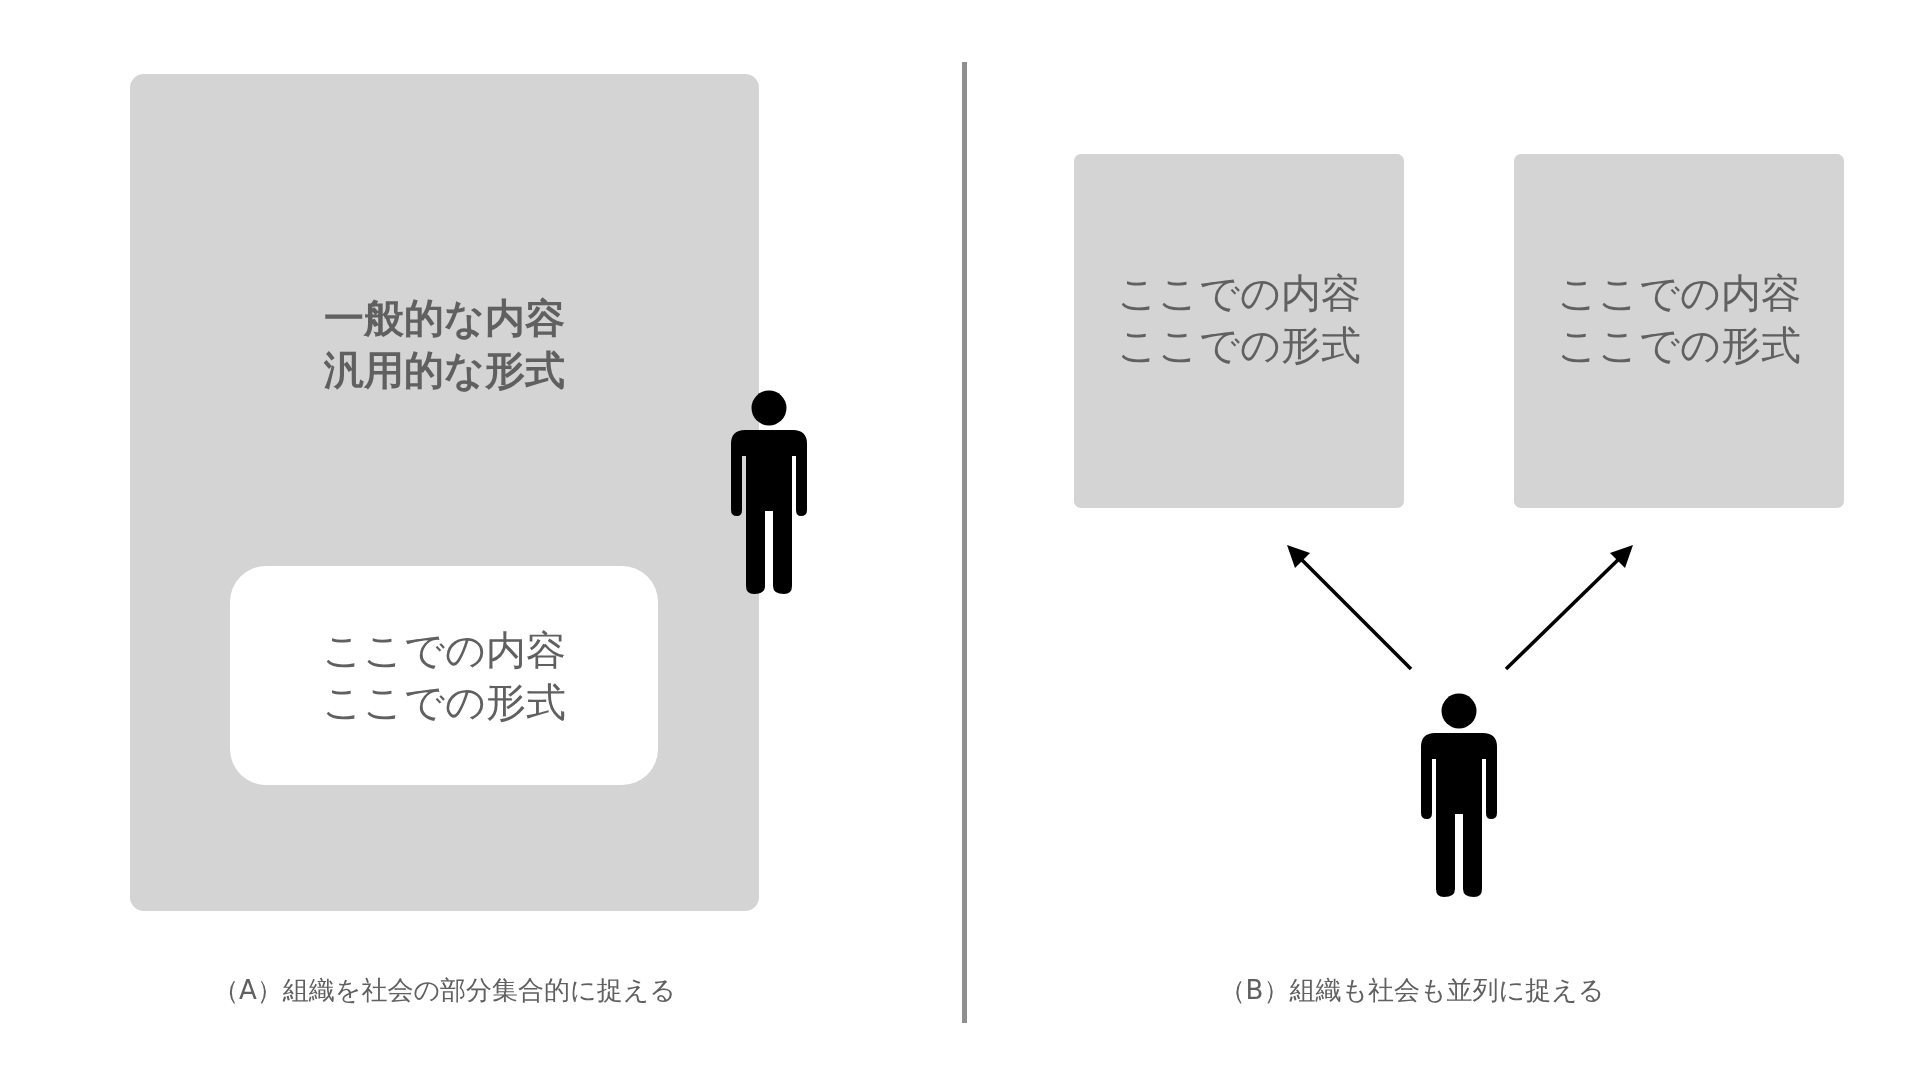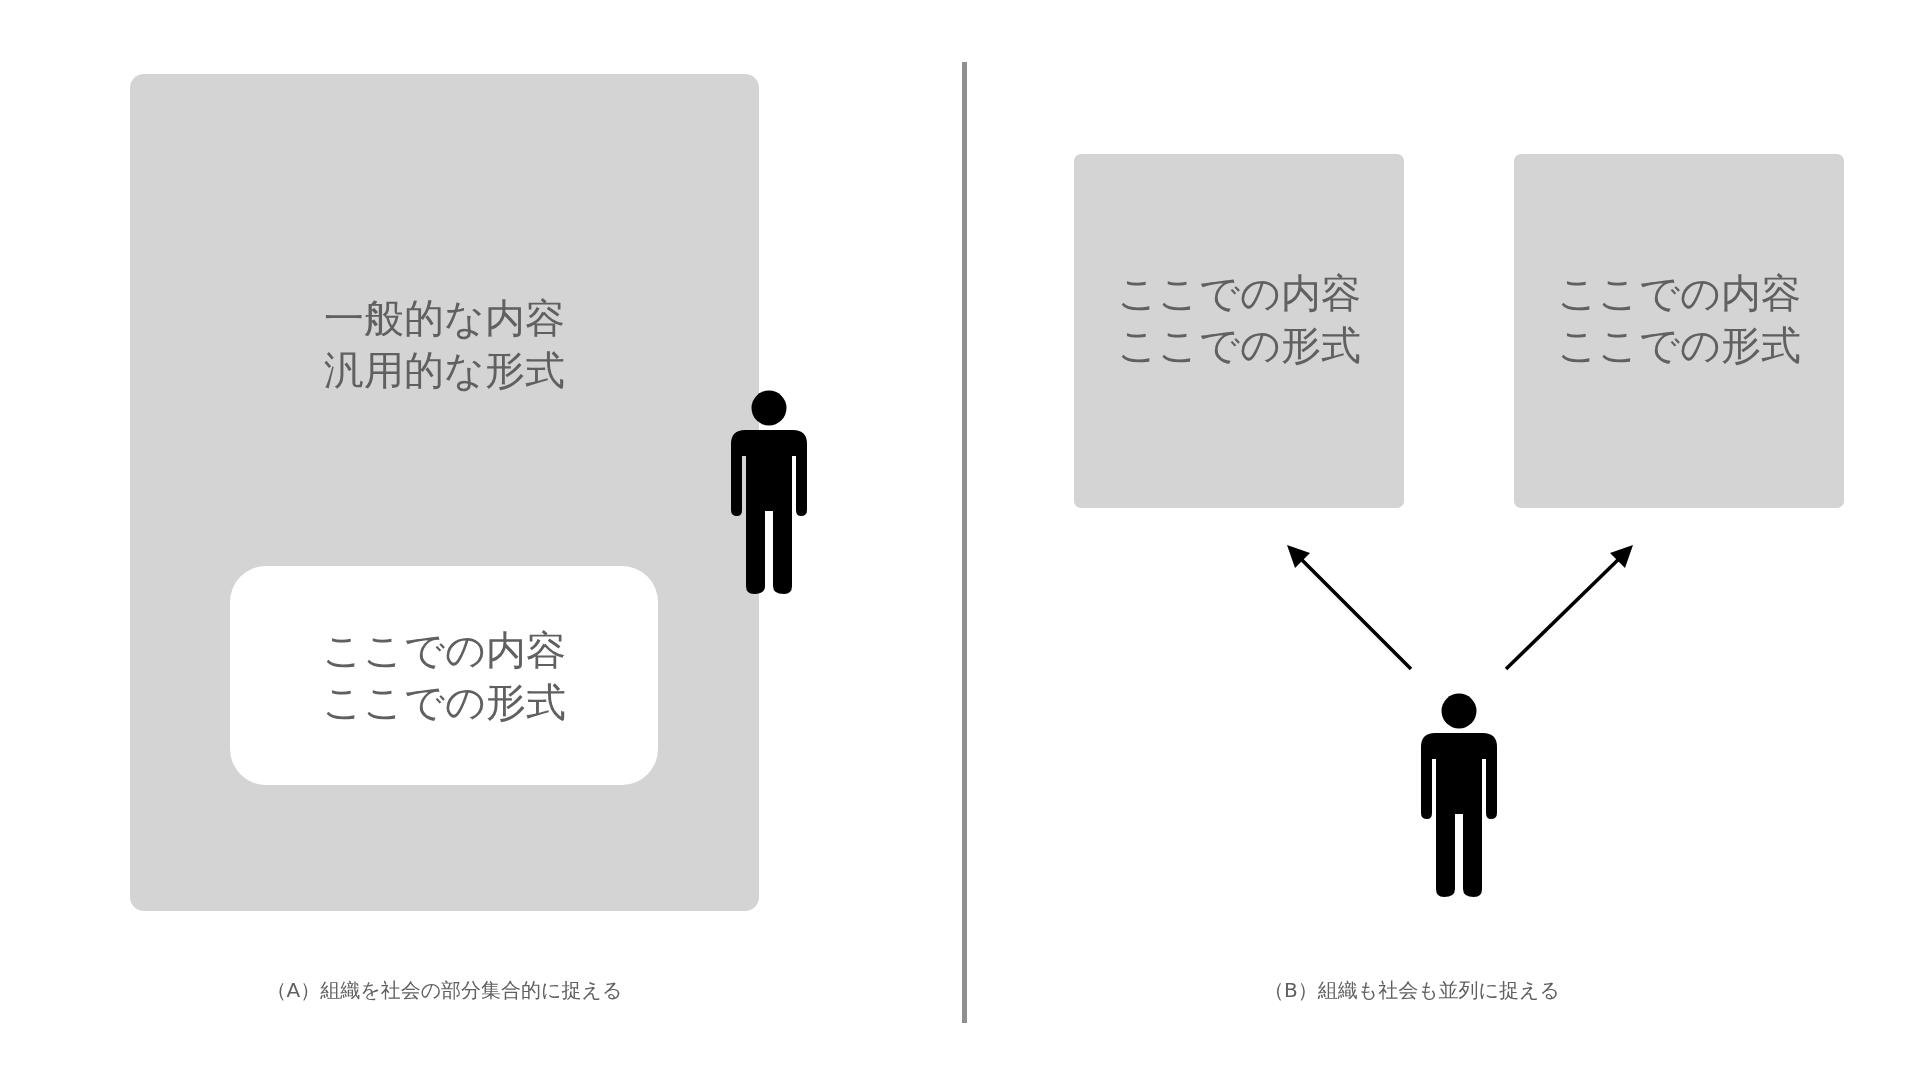--- a/index.html
+++ b/index.html
@@ -3,27 +3,27 @@
 <meta charset="utf-8">
 <style>
   html, body { margin:0; padding:0; }
   body { width:1920px; height:1080px; background:#ffffff; position:relative; overflow:hidden;
          font-family:"DejaVu Sans", "Liberation Sans", sans-serif; }
   .box { position:absolute; background:#d4d4d4; }
   .box-a { left:130px; top:74px; width:629px; height:837px; border-radius:14px; }
   .inner { position:absolute; left:230px; top:566px; width:428px; height:219px; background:#ffffff; border-radius:36px;
            display:flex; align-items:center; justify-content:center; }
   .label { color:#606060; font-size:40px; line-height:52px; text-align:left; white-space:pre-line; }
-  .label-general { position:absolute; left:130px; top:292px; width:629px; text-align:center; }
+  .label-general { position:absolute; left:130px; top:292px; width:629px; text-align:center;font-weight:bold; }
   .box-b { top:154px; width:330px; height:354px; border-radius:7px; display:flex; align-items:center; justify-content:center; }
   .box-b .label { margin-top:-24px; }
   .b1 { left:1074px; }
   .b2 { left:1514px; }
   .divider { position:absolute; left:962px; top:62px; width:5px; height:961px; background:#8f8f8f; }
-  .caption { position:absolute; top:970px; color:#606060; font-size:20px; line-height:40px; white-space:nowrap; text-align:center; }
+  .caption { position:absolute; top:970px; color:#606060; font-size:26px; line-height:40px; white-space:nowrap; text-align:center; }
   .cap-a { left:130px; width:629px; }
   .cap-b { left:1132px; width:560px; }
   .person { position:absolute; }
   .arrows { position:absolute; left:0; top:0; }
 </style>
 </head>
 <body>
 
 <div class="box box-a"></div>
 <div class="label label-general">一般的な内容

